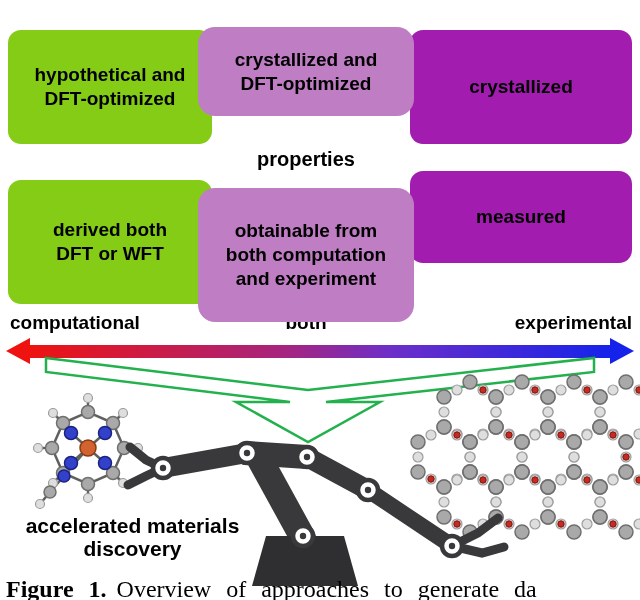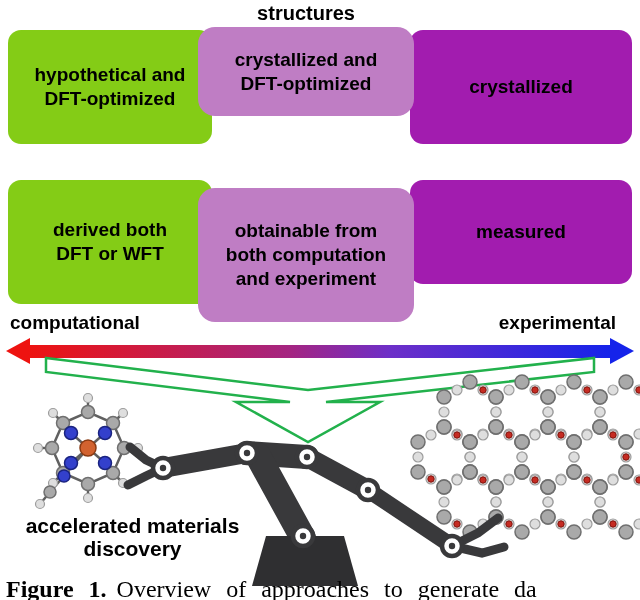--- a/index.html
+++ b/index.html
@@ -8,21 +8,21 @@
   .section-label{position:absolute;left:0;width:612px;text-align:center;
           font-weight:bold;font-size:20px;}
   .box{position:absolute;display:flex;align-items:center;justify-content:center;
           text-align:center;font-weight:bold;font-size:19px;line-height:24px;}
   .box span{white-space:pre-line;}
   .box.pink{background:#84cc16;border-radius:13px;z-index:1;}
   .box.purple{background:#bf7dc4;border-radius:17px;z-index:2;}
   .box.lavender{background:#a21caf;border-radius:13px;z-index:1;}
   .axis-label{position:absolute;top:312px;font-weight:bold;font-size:19px;}
   .axis-label.center{left:0;width:612px;text-align:center;}
-  .axis-label.right{right:24px;text-align:right;}
+  .axis-label.right{right:8px;text-align:right;}
   .grad-shaft{position:absolute;left:28px;top:345px;width:584px;height:13px;
           background:linear-gradient(90deg,#ee1310 0%,#a42582 45%,#6d2fc8 62%,#1523ea 100%);}
   .grad-head{position:absolute;width:0;height:0;top:338px;
           border-top:13px solid transparent;border-bottom:13px solid transparent;}
   .grad-head.left{left:6px;border-right:24px solid #ee1310;}
   .grad-head.right{right:6px;border-left:24px solid #1523ea;}
   .bottom-svg{position:absolute;left:0;top:350px;}
   .bottom-label{position:absolute;left:15px;top:514px;width:235px;text-align:center;
           font-weight:bold;font-size:21px;line-height:23px;white-space:pre-line;z-index:3;}
   .caption{position:absolute;left:6px;top:574px;width:700px;line-height:30px;
@@ -35,49 +35,50 @@
   .mr{fill:#c62b22;stroke:#7e140e;stroke-width:1;}
   .arm{stroke:#39393b;stroke-linecap:round;fill:none;}
   .joint-outer{fill:#ffffff;stroke:#39393b;stroke-width:4.5;}
   .joint-dot{fill:#39393b;}
 </style>
 </head>
 <body>
 
 <div class="canvas">
 
-  <div class="section-label" style="top:2px">structures</div>
 
   <div class="box pink" style="left:8px;top:30px;width:204px;height:114px">
     <span>hypothetical and
 DFT-optimized</span>
   </div>
   <div class="box purple" style="left:198px;top:27px;width:216px;height:89px">
     <span>crystallized and
 DFT-optimized</span>
   </div>
   <div class="box lavender" style="left:410px;top:30px;width:222px;height:114px">
     <span>crystallized</span>
   </div>
 
+  <div class="section-label" style="top:148px">properties</div>
 
   <div class="box pink" style="left:8px;top:180px;width:204px;height:124px">
     <span>derived both
 DFT or WFT</span>
   </div>
   <div class="box purple" style="left:198px;top:188px;width:216px;height:134px">
     <span>obtainable from
 both computation
 and experiment</span>
   </div>
-  <div class="box lavender" style="left:410px;top:180px;width:222px;height:104px">
+  <div class="box lavender" style="left:410px;top:171px;width:222px;height:92px">
     <span>measured</span>
   </div>
 
   <div class="axis-label" style="left:10px">computational</div>
+  <div class="axis-label center">both</div>
   <div class="axis-label right">experimental</div>
 
   <div class="grad-head left"></div>
   <div class="grad-shaft"></div>
   <div class="grad-head right"></div>
 
   <svg class="bottom-svg" width="640" height="250" viewBox="0 0 640 250">
 
     <polygon points="46,8 308,40 594,8 594,22 326,52 380,52 308,92 236,52 290,52 46,22" fill="#ffffff" stroke="#22b14c" stroke-width="2.5" stroke-linejoin="miter"></polygon>
 

